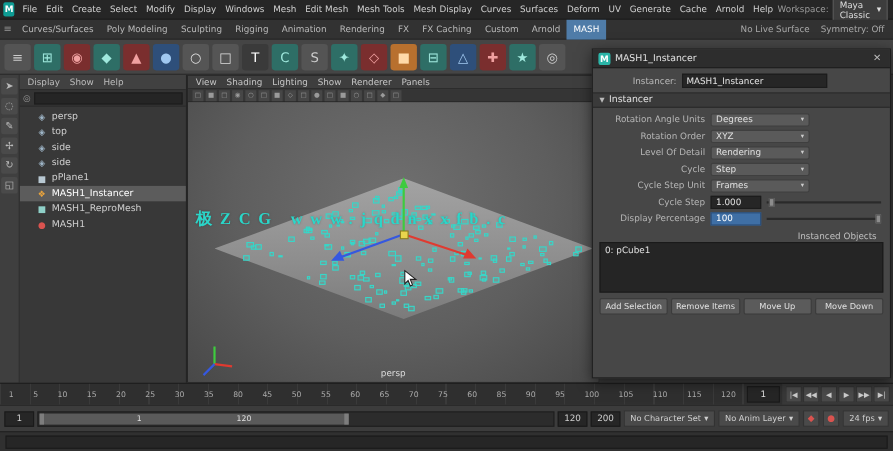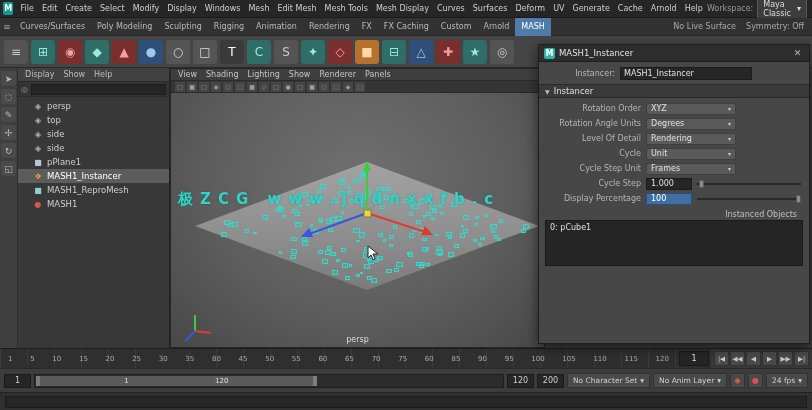--- a/index.html
+++ b/index.html
@@ -103,21 +103,21 @@
   .rb-innerlabel{padding:0 2px;}
   .rb-dd{height:15px;background:#4a4a4a;border:1px solid #323232;font-size:7.5px;color:#cfcfcf;display:flex;align-items:center;gap:3px;padding:0 5px;white-space:nowrap;flex:0 0 auto;}
   .rb-icon{width:15px;height:15px;background:#4a4a4a;border:1px solid #323232;display:flex;align-items:center;justify-content:center;font-size:8px;flex:0 0 auto;}
   .red{color:#d9534f;}
 
   
   .bottomstrip{position:absolute;left:0;top:392px;width:812px;height:18px;background:#303030;border-top:1px solid #212121;display:flex;align-items:center;padding:0 5px;}
   .cmdline{flex:1;height:12px;background:#262626;border:1px solid #1b1b1b;}
 
   
-  .watermark{position:absolute;left:178px;top:190px;width:628px;font-size:15px;letter-spacing:7px;font-weight:bold;z-index:60;pointer-events:none;white-space:nowrap;text-shadow:0 0 2px rgba(0,0,0,.25);}
+  .watermark{position:absolute;left:178px;top:190px;width:628px;font-size:15px;letter-spacing:7px;font-weight:bold;z-index:60;pointer-events:none;white-space:nowrap;text-shadow:0 0 2px rgba(0,0,0,.25);font-family:Liberation Serif, serif;}
 </style>
 </head>
 <body>
 
 <div class="menubar">
   <div class="logo">M</div>
   <div class="menus">
 
   <div class="menu-item">File</div>
       <div class="menu-item">Edit</div>
@@ -503,50 +503,50 @@
   </div>
 
   <div class="ae-section">
     <span class="sec-arr">▼</span>
     <span>Instancer</span>
   </div>
 
   <div class="ae-rows">
 
       <div class="ae-row dd">
+        <div class="lbl">Rotation Angle Units</div>
+        <div class="ctrl">
+          <span>Degrees</span>
+          <span class="arr">▾</span>
+        </div>
+
+      </div>
+
+      <div class="ae-row dd">
         <div class="lbl">Rotation Order</div>
         <div class="ctrl">
           <span>XYZ</span>
-          <span class="arr">▾</span>
-        </div>
-
-      </div>
-
-      <div class="ae-row dd">
-        <div class="lbl">Rotation Angle Units</div>
-        <div class="ctrl">
-          <span>Degrees</span>
           <span class="arr">▾</span>
         </div>
 
       </div>
 
       <div class="ae-row dd">
         <div class="lbl">Level Of Detail</div>
         <div class="ctrl">
           <span>Rendering</span>
           <span class="arr">▾</span>
         </div>
 
       </div>
 
       <div class="ae-row dd">
         <div class="lbl">Cycle</div>
         <div class="ctrl">
-          <span>Unit</span>
+          <span>Step</span>
           <span class="arr">▾</span>
         </div>
 
       </div>
 
       <div class="ae-row dd">
         <div class="lbl">Cycle Step Unit</div>
         <div class="ctrl">
           <span>Frames</span>
           <span class="arr">▾</span>
@@ -578,20 +578,27 @@
     </div>
 
   <div class="ae-objhdr">
     <span>Instanced Objects</span>
   </div>
   <div class="ae-list">
 
   <div class="ae-li">0: pCube1</div>
     </div>
 
+  <div class="ae-btnrow">
+
+  <div class="ae-btn">Add Selection</div>
+      <div class="ae-btn">Remove Items</div>
+      <div class="ae-btn">Move Up</div>
+      <div class="ae-btn">Move Down</div>
+    </div>
 
 
 </div>
 
 <div class="timeline">
   <div class="tl-ticks">
 
   <span class="tick">1</span>
       <span class="tick">5</span>
       <span class="tick">10</span>

